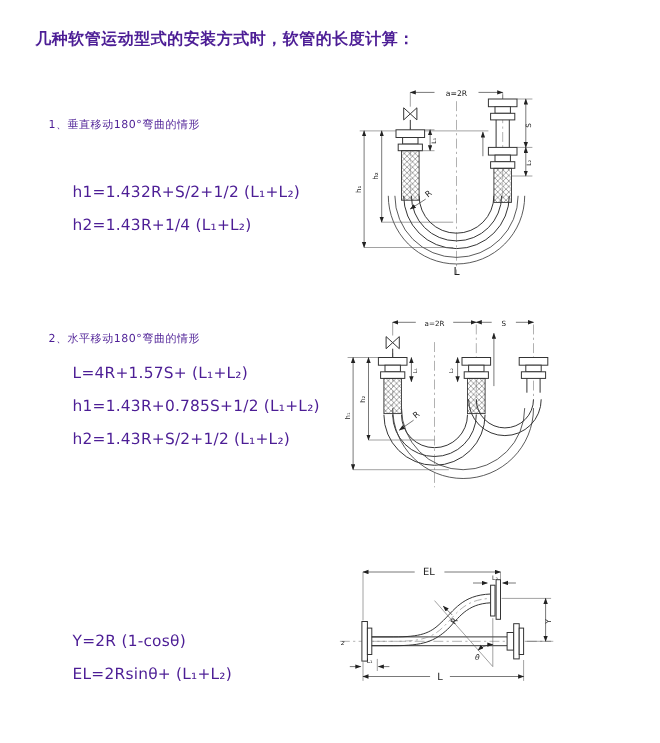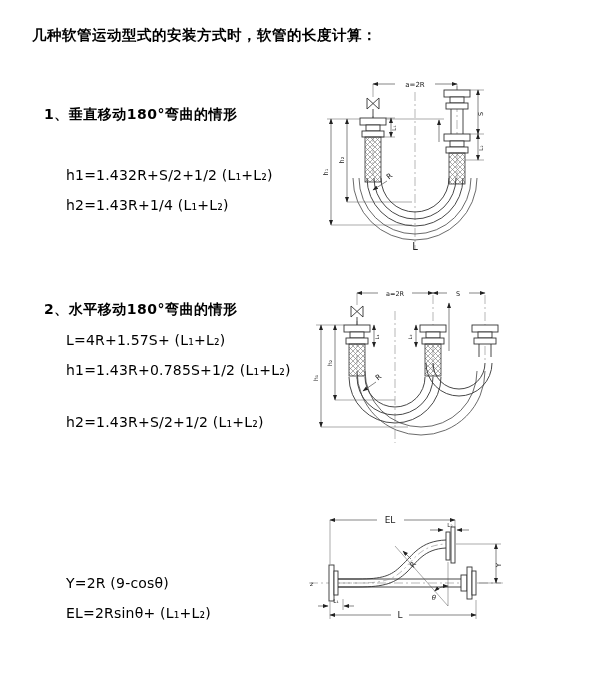--- a/index.html
+++ b/index.html
@@ -1,23 +1,23 @@
 <!DOCTYPE html>
 <html><head>
 <meta charset="utf-8">
 <style>
   html,body{margin:0;padding:0;background:#fff;}
   #page{
     position:relative;width:600px;height:675px;background:#ffffff;
-    font-family:"DejaVu Sans","Liberation Sans",sans-serif;color:#000000;
+    font-family:"DejaVu Sans","Liberation Sans",sans-serif;color:#4c1d95;
     overflow:hidden;
   }
   .abs{position:absolute;}
   .title{font-size:14.5px;font-weight:bold;letter-spacing:0.5px;white-space:nowrap;}
-  .heading{font-size:14px;font-weight:bold;letter-spacing:0.5px;white-space:nowrap;text-align:right;}
+  .heading{font-size:10px;font-weight:normal;letter-spacing:0.5px;white-space:nowrap;text-align:right;}
   .formula{font-size:14px;white-space:nowrap;letter-spacing:0.2px;}
   svg{display:block;}
   svg text{font-family:"DejaVu Sans","Liberation Sans",sans-serif;fill:#222;}
   .geo{stroke:#333;stroke-width:0.9;fill:none;}
   .geo2{stroke:#444;stroke-width:0.8;fill:none;}
   .fitting{stroke:#333;stroke-width:0.9;fill:#fff;}
   .dim{stroke:#333;stroke-width:0.6;fill:none;}
   .ext{stroke:#555;stroke-width:0.5;fill:none;}
   .cl{stroke:#888;stroke-width:0.6;fill:none;stroke-dasharray:9 3 2 3;}
   .hosecl{stroke:#888;stroke-width:0.6;fill:none;stroke-dasharray:7 3 2 3;}
@@ -122,21 +122,21 @@
       <text x="76" y="106" font-size="7.5" text-anchor="middle" transform="rotate(-40 76 106)">R</text>
       <line class="dim" x1="72" y1="109" x2="58" y2="118" marker-end="url(#arr1)"></line>
     </g>
 
     <text x="100" y="178" font-size="10" text-anchor="middle">L</text>
   </svg>
 
   <div class="abs heading" style="left:44px;top:301px;">2、水平移动180°弯曲的情形</div>
   <div class="abs formula" style="left:66px;top:332px;">L=4R+1.57S+ (L₁+L₂)</div>
   <div class="abs formula" style="left:66px;top:362px;">h1=1.43R+0.785S+1/2 (L₁+L₂)</div>
-  <div class="abs formula" style="left:66px;top:392px;margin-top:22px;">h2=1.43R+S/2+1/2 (L₁+L₂)</div>
+  <div class="abs formula" style="left:66px;top:392px;">h2=1.43R+S/2+1/2 (L₁+L₂)</div>
 
   <svg class="abs" style="left:308px;top:281px;" width="280" height="190" viewBox="0 0 280 190">
     <defs>
       <marker id="arr2" markerWidth="10" markerHeight="8" refX="5" refY="2" orient="auto-start-reverse" markerUnits="userSpaceOnUse">
         <path d="M0,0 L5.5,2 L0,4 Z" fill="#222"></path>
       </marker>
       <pattern id="braid2" patternUnits="userSpaceOnUse" width="5" height="5">
         <path d="M0,5 L5,0 M0,0 L5,5" stroke="#777" stroke-width="0.6"></path>
       </pattern>
     </defs>
@@ -216,21 +216,21 @@
       <line class="ext" x1="13" y1="146" x2="100" y2="146"></line>
       <text x="10" y="97" font-size="6" text-anchor="middle" transform="rotate(-90 10 97)">h₁</text>
     </g>
 
     <g>
       <text x="72" y="98" font-size="7.5" text-anchor="middle" transform="rotate(-40 72 98)">R</text>
       <line class="dim" x1="68" y1="101" x2="55" y2="110" marker-end="url(#arr2)"></line>
     </g>
   </svg>
 
-  <div class="abs formula" style="left:66px;top:575px;">Y=2R (9-cosθ)</div>
+  <div class="abs formula" style="left:66px;top:575px;">Y=2R (1-cosθ)</div>
   <div class="abs formula" style="left:66px;top:605px;">EL=2Rsinθ+ (L₁+L₂)</div>
 
   <svg class="abs" style="left:303px;top:506px;" width="290" height="140" viewBox="0 0 290 140">
     <defs>
       <marker id="arr3" markerWidth="10" markerHeight="8" refX="5" refY="2" orient="auto-start-reverse" markerUnits="userSpaceOnUse">
         <path d="M0,0 L5.5,2 L0,4 Z" fill="#222"></path>
       </marker>
     </defs>
 
     <g>

